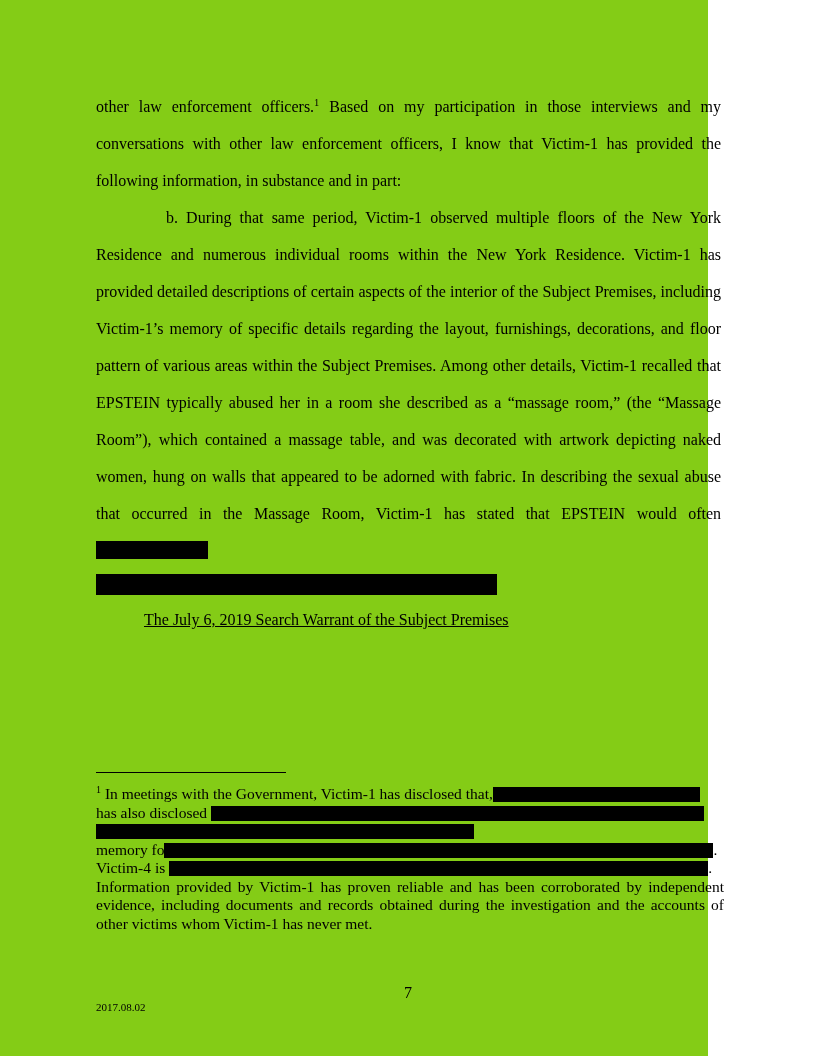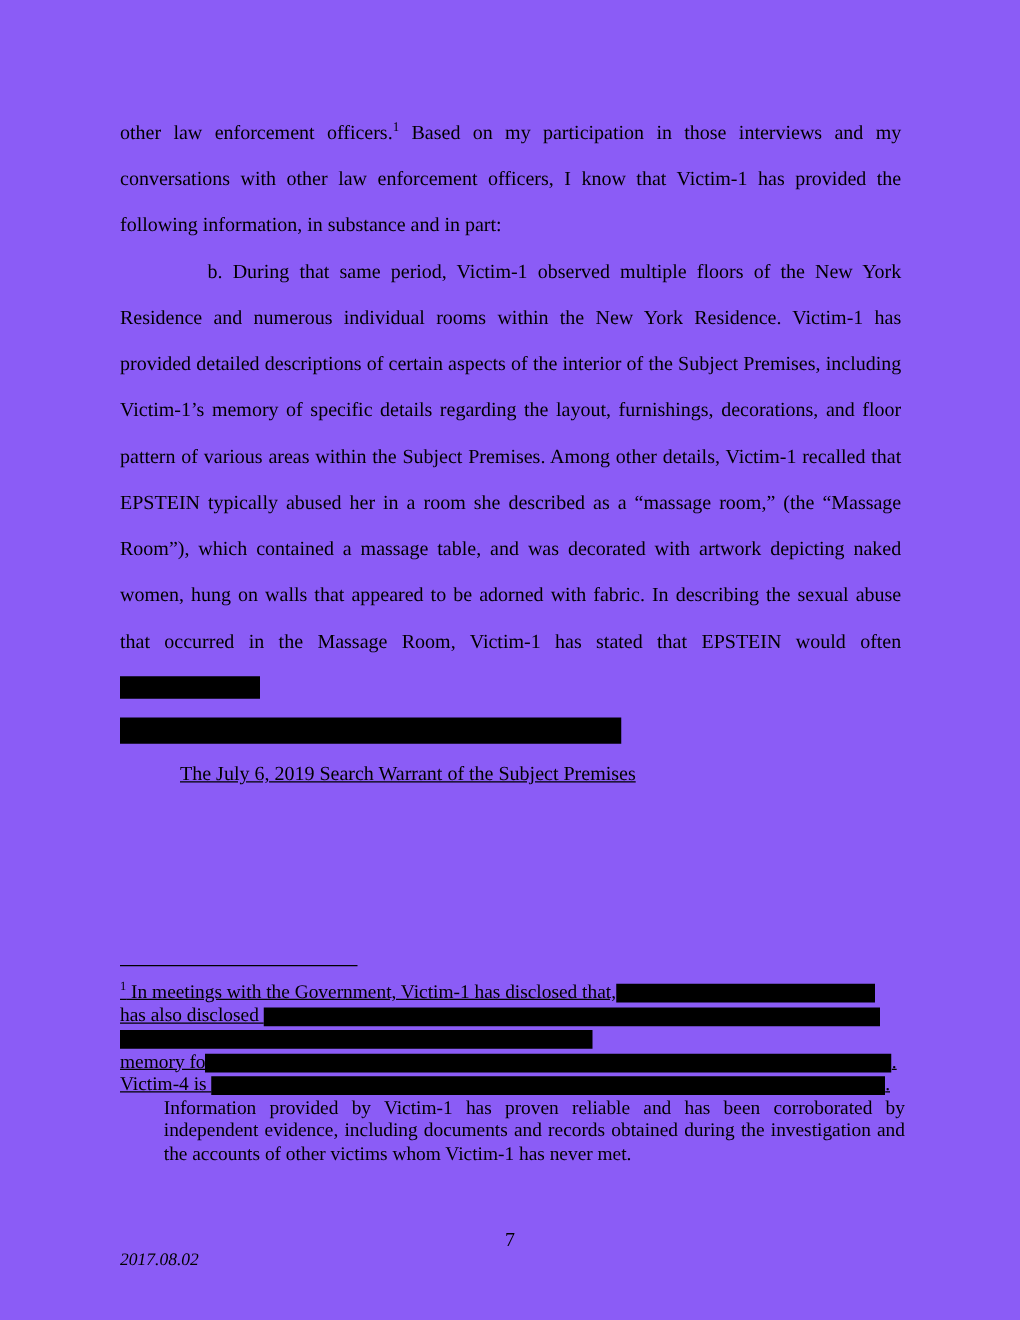--- a/index.html
+++ b/index.html
@@ -8,23 +8,23 @@
     height: 1056px;
     background: #ffffff;
     position: relative;
     font-family: "Liberation Serif", serif;
     color: #000000;
     overflow: hidden;
   }
   .page {
     position: absolute;
     left: 0; top: 0;
-    width: 816px;
+    width: 708px;
     height: 1056px;
-    background: #8b5cf6;
+    background: #84cc16;
   }
   .content {
     position: absolute;
     left: 96px;
     top: 88px;
     width: 625px;
     font-size: 16px;
     line-height: 37px;
     text-align: justify;
   }
@@ -60,47 +60,46 @@
     width: 628px;
     font-size: 15.5px;
     line-height: 18.5px;
   }
   .fn-rule {
     width: 190px;
     height: 0;
     border-top: 1px solid #000000;
     margin-bottom: 12px;
   }
-  .fn-line { white-space: pre; text-decoration: underline; }
+  .fn-line { white-space: pre; }
   .fn-line .r {
     display: inline-block;
     background: #000000;
     height: 15px;
     vertical-align: text-bottom;
   }
   .fn-line sup {
     font-size: 10px;
     vertical-align: super;
     line-height: 0;
   }
-  .fn-close { text-align: justify; margin-left: 35px; }
+  .fn-close { text-align: justify; }
   .page-number {
     position: absolute;
     left: 0;
     top: 984px;
     width: 816px;
     text-align: center;
     font-size: 16px;
   }
   .stamp {
     position: absolute;
     left: 96px;
     top: 1001px;
-    font-size: 14px;
-    font-style: italic;
+    font-size: 11px;
   }
 </style>
 </head>
 <body>
 
 <div class="page">
 
   <div class="content">
     <p class="para"><span>other law enforcement officers.</span><sup class="body-ref">1</sup><span>  Based on my participation in those interviews and my conversations with other law enforcement officers, I know that Victim-1 has provided the following information, in substance and in part:</span></p>
 

